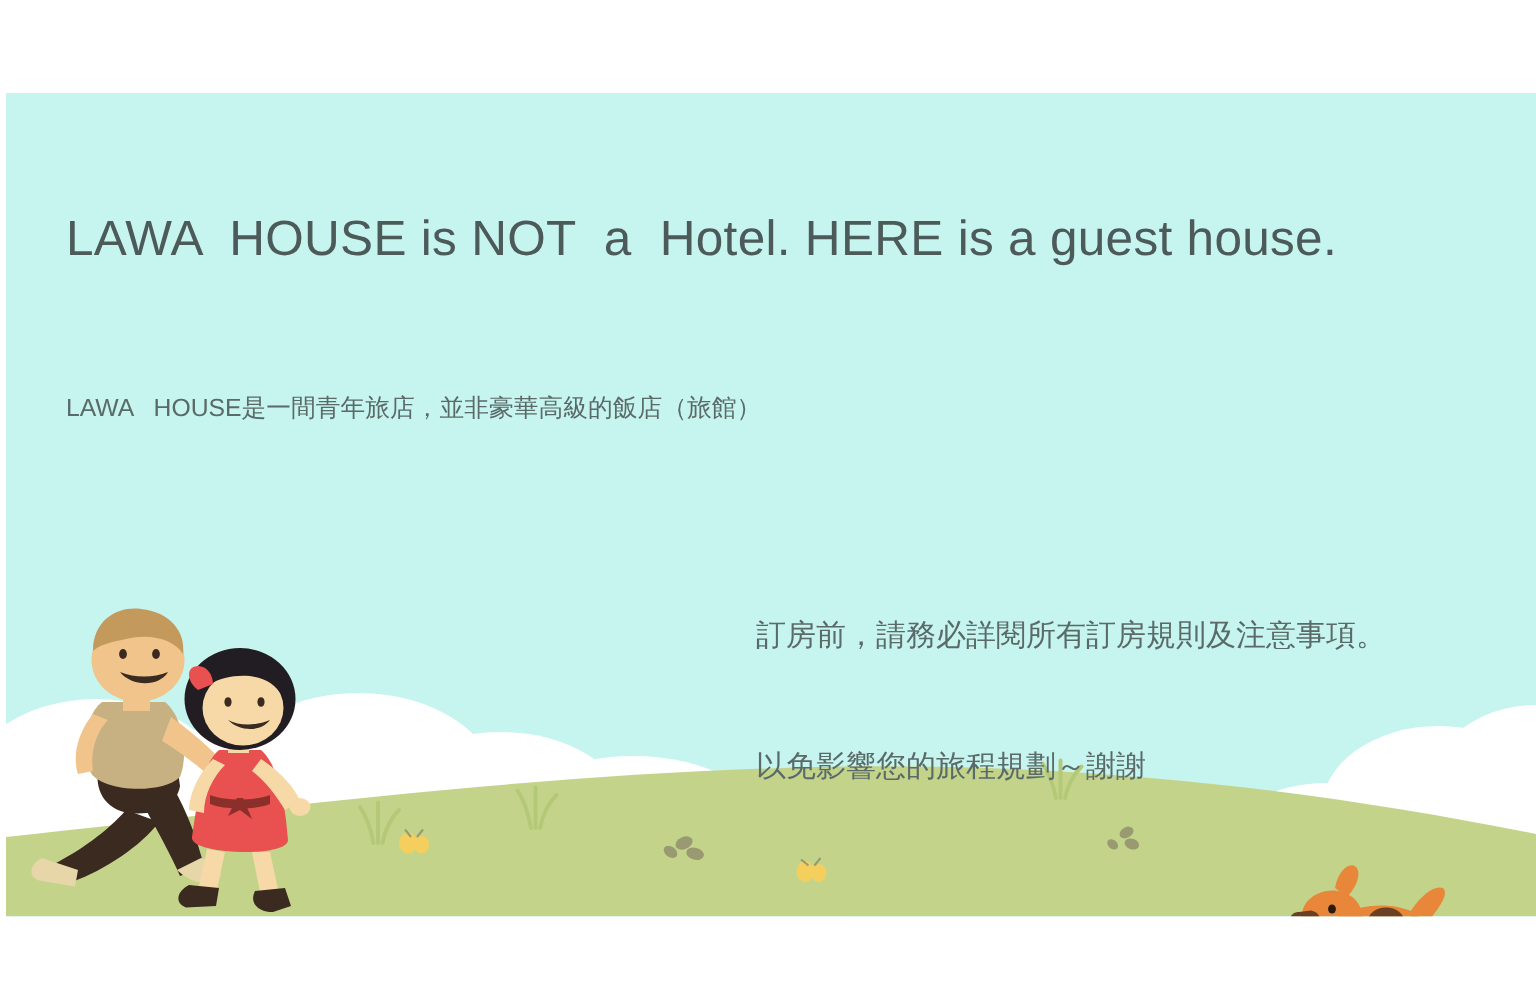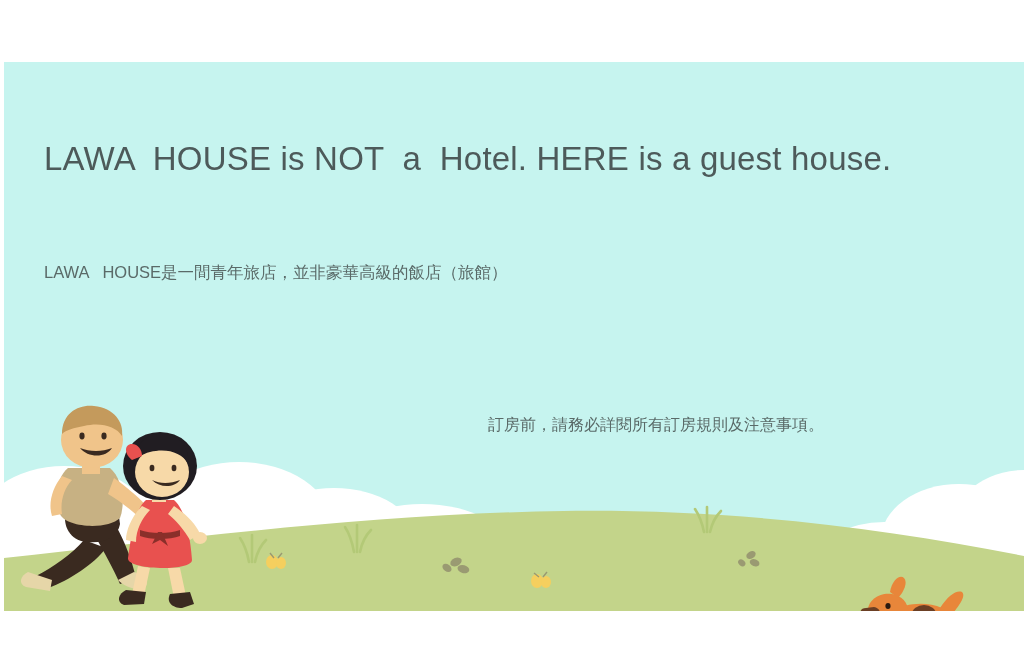--- a/index.html
+++ b/index.html
@@ -51,24 +51,24 @@
     top: 143px;
     color: #5a6a68;
     font-size: 16.5px;
     line-height: 27px;
     white-space: pre;
     text-align: right;
   }
 
   #notice-block {
     position: absolute;
-    left: 484px;
+    left: 500px;
     top: 290px;
     color: #5a6a68;
-    font-size: 16px;
+    font-size: 20px;
     line-height: 29px;
     white-space: pre;
   }
 
   
   #scene {
     position: absolute;
     left: 0;
     top: 0;
     width: 1020px;
@@ -231,16 +231,17 @@
     </svg>
 
     <div id="headline">LAWA  HOUSE is NOT  a  Hotel. HERE is a guest house.</div>
 
     <div id="sub-block">
       <div>LAWA   HOUSE是一間青年旅店，並非豪華高級的飯店（旅館）</div>
     </div>
 
     <div id="notice-block">
       <div>訂房前，請務必詳閱所有訂房規則及注意事項。</div>
+      <div>以免影響您的旅程規劃～謝謝</div>
     </div>
 
   </div>
 </div>
 
 </body></html>

